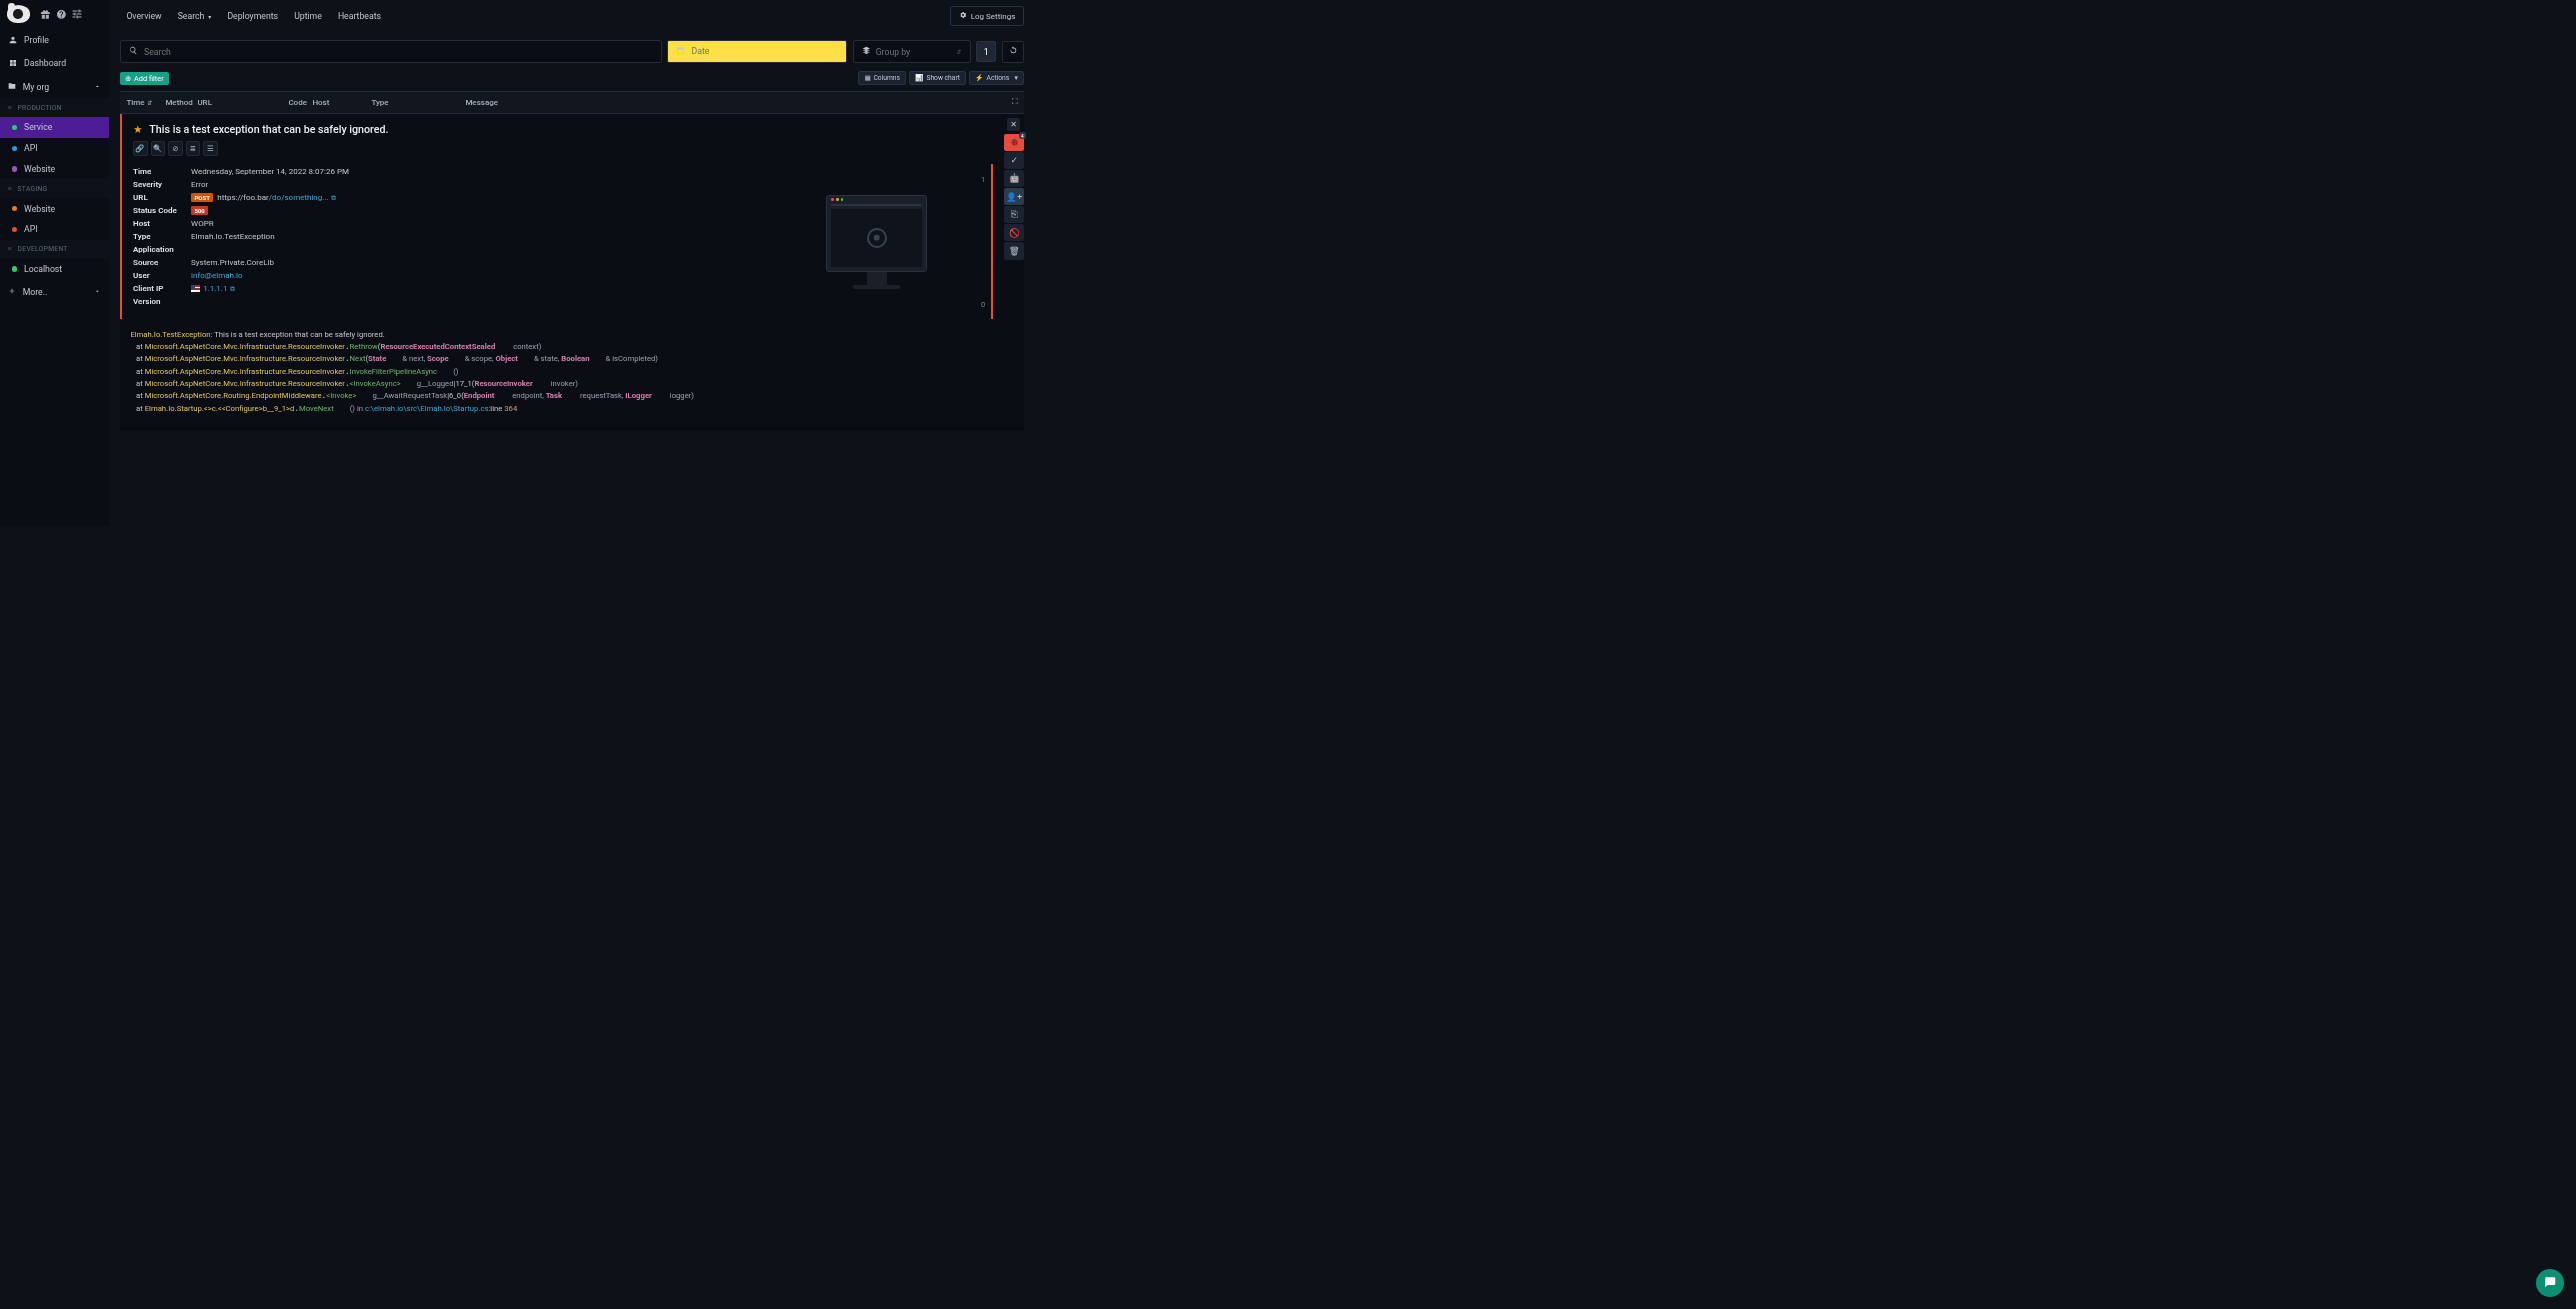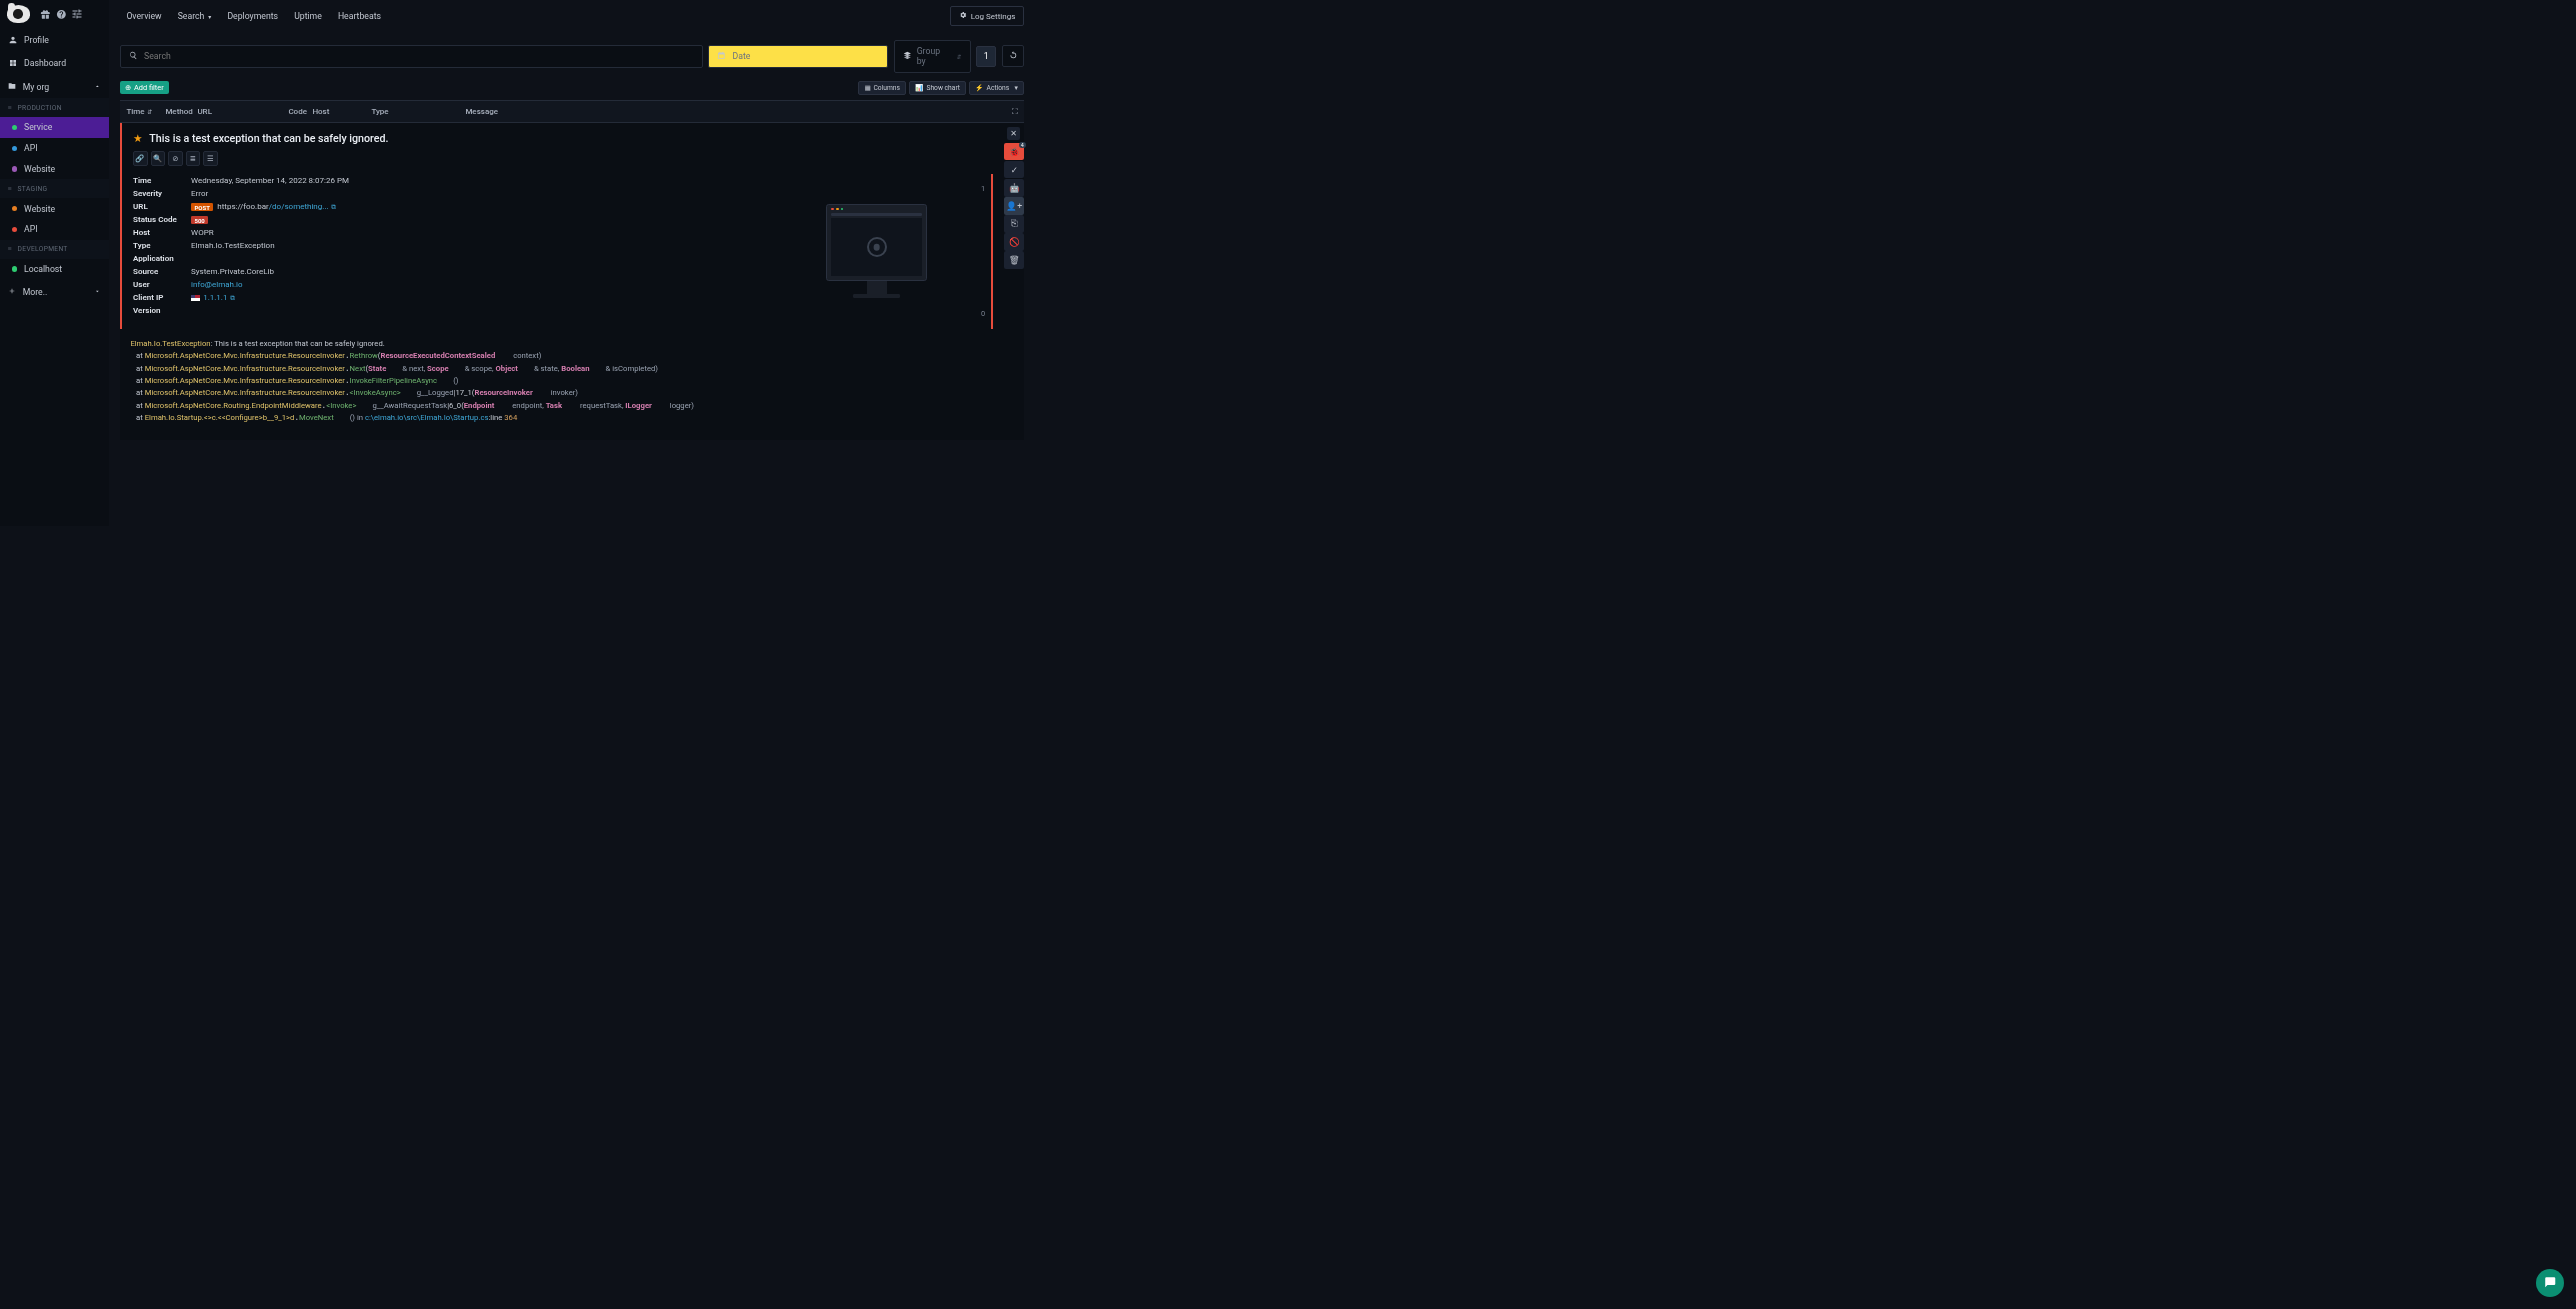--- a/index.html
+++ b/index.html
@@ -41,21 +41,21 @@
 .topnav { display: flex; gap: 2.7px; }
 .topnav-item { padding: 9.4px 6.7px; cursor: pointer; color: #c2c7d0; font-size: 8.7px; }
 .caret-down { margin-left: 4px; font-size: 6px; }
 .log-settings { display: flex; align-items: center; gap: 4px; border: 0.7px solid #2a3140; padding: 4px 8px; border-radius: 2px; cursor: pointer; font-size: 8px; }
 
 
 .toolbar { display: flex; gap: 5.4px; padding: 8px 10.7px; align-items: center; }
 .search-box { flex: 1; display: flex; align-items: center; background: #0a0e14; border: 0.7px solid #242b38; border-radius: 2px; padding: 5.4px 8px; gap: 6.7px; }
 .search-box input { background: transparent; border: none; outline: none; color: #c2c7d0; flex: 1; font-size: 8.7px; }
 .date-box { width: 180px; display: flex; align-items: flex-start; background: #fde047; border: 0.7px solid #242b38; border-radius: 2px; padding: 5.4px 8px; gap: 6.7px; }
-.group-box { width: 77px; display: flex; align-items: center; justify-content: space-between; background: #0a0e14; border: 0.7px solid #242b38; border-radius: 2px; padding: 5.4px 8px; gap: 6.7px; }
+.group-box { width: 118px; display: flex; align-items: center; justify-content: space-between; background: #0a0e14; border: 0.7px solid #242b38; border-radius: 2px; padding: 5.4px 8px; gap: 6.7px; }
 .page-num { background: #1e2735; border: 0.7px solid #2a3140; padding: 4.7px 6.7px; border-radius: 2px; color: #fff; }
 .refresh-btn { background: #0a0e14; border: 0.7px solid #242b38; padding: 4.7px 6px; border-radius: 2px; cursor: pointer; }
 
 
 .filter-row { display: flex; align-items: center; justify-content: space-between; padding: 0 10.7px 5.4px 10.7px; }
 .add-filter { background: #16a085; color: #fff; padding: 2px 5.4px; border-radius: 2px; font-size: 7.4px; cursor: pointer; display: inline-flex; align-items: center; gap: 2.7px; }
 .table-actions { display: flex; gap: 2.7px; }
 .ta-btn { background: #1b2230; border: 0.7px solid #2a3140; padding: 2px 5.4px; border-radius: 2px; font-size: 6.7px; cursor: pointer; display: inline-flex; align-items: center; gap: 2.7px; }
 
 

